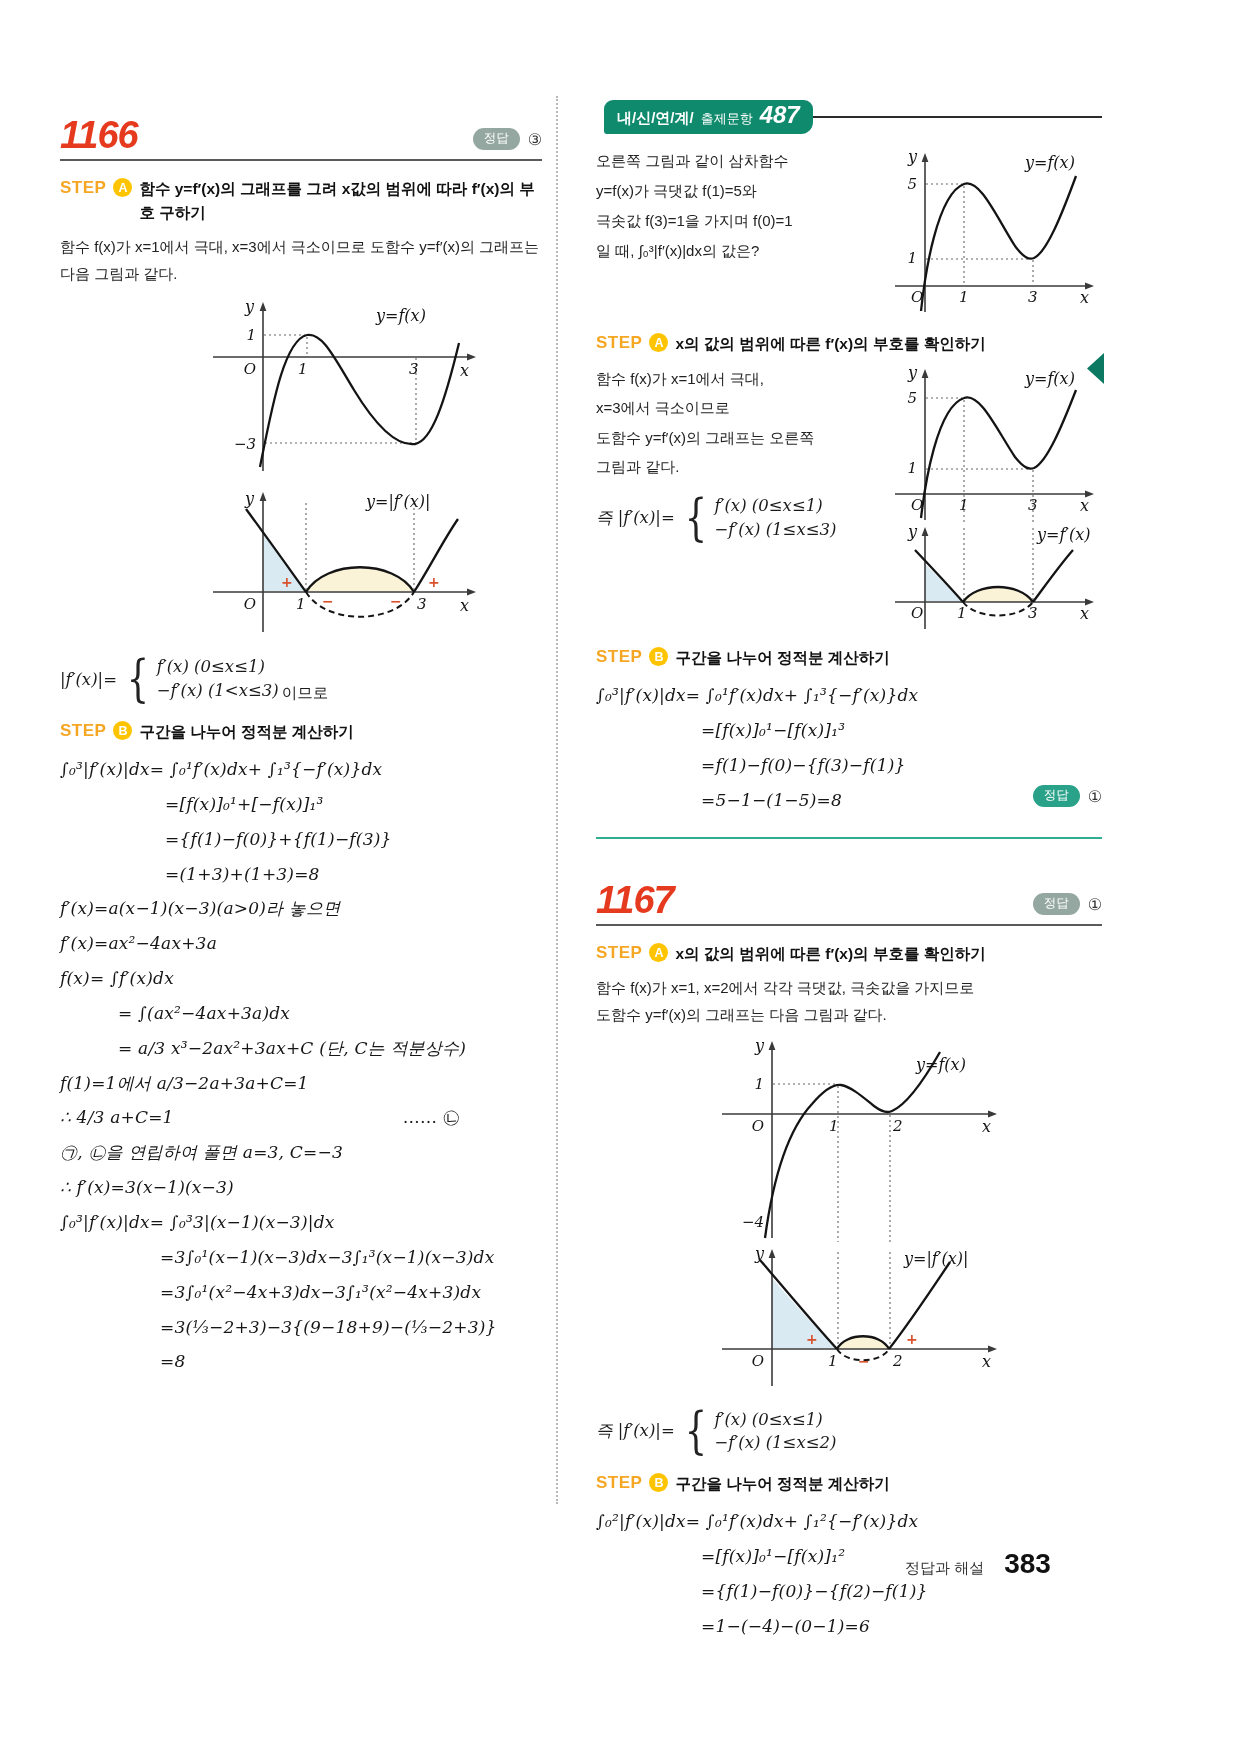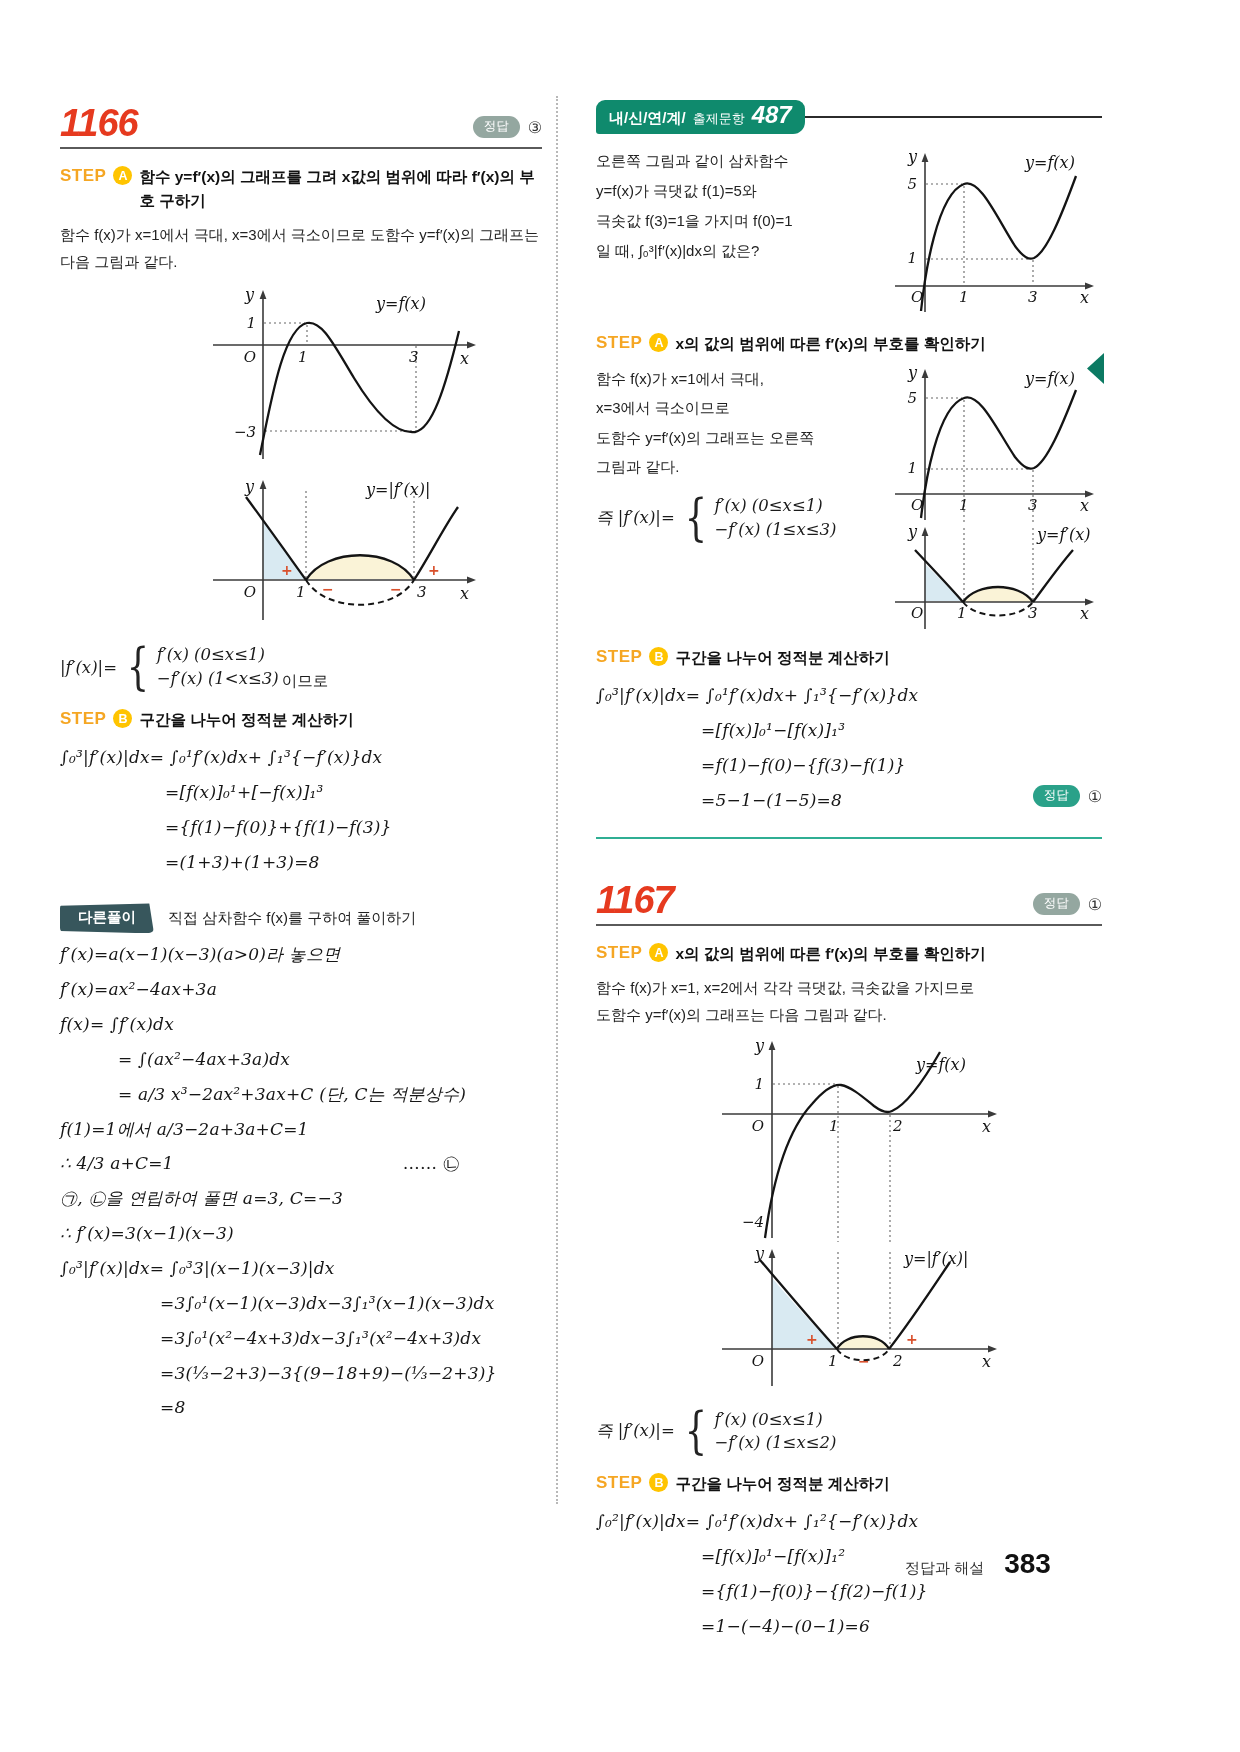--- a/index.html
+++ b/index.html
@@ -1,20 +1,20 @@
 <!DOCTYPE html>
 <html><head>
 <meta charset="utf-8">
 <style>
   html,body{margin:0;padding:0;}
   body{width:1240px;height:1752px;background:#ffffff;position:relative;
        font-family:"Liberation Sans",sans-serif;color:#1b1b1b;overflow:hidden;}
 
   .col{position:absolute;}
-  #col-left{left:60px;top:104px;width:482px;}
+  #col-left{left:60px;top:116px;width:482px;}
   #col-right{left:596px;top:100px;width:506px;}
 
   #col-divider{position:absolute;left:556px;top:96px;height:1408px;border-left:2px dotted #b8b8b8;}
   #edge-tab{position:absolute;left:1087px;top:353px;width:17px;height:31px;background:#0c7a63;
             clip-path:polygon(100% 0,100% 100%,0 50%);}
 
   
   .prob-head{display:flex;justify-content:space-between;align-items:flex-end;
              border-bottom:2px solid #5a5a5a;padding-bottom:5px;}
   .prob-num{color:#e63a1f;font-weight:bold;font-style:italic;font-size:38px;line-height:1;
@@ -45,21 +45,21 @@
   
   .pw{display:flex;align-items:center;margin:12px 0 2px;font-family:"DejaVu Serif",serif;
       font-style:italic;font-size:16.5px;}
   .pw-brace{font-size:50px;font-weight:200;font-style:normal;line-height:1;margin:0 3px 0 5px;
             transform:scaleX(.7);color:#222;}
   .pw-stack{display:flex;flex-direction:column;line-height:1.45;}
   .pw-tail{font-style:normal;font-family:"Liberation Sans",sans-serif;font-size:15.5px;
            align-self:flex-end;margin-left:3px;}
 
   
-  .nae-row{display:flex;align-items:center;}
+  .nae-row{display:flex;align-items:center;margin-left:8px;}
   .nae-badge{background:#0f8a6d;color:#fff;border-radius:9px 9px 12px 3px;padding:5px 13px 6px;
              display:flex;align-items:baseline;gap:7px;flex:none;}
   .nae-t1{font-weight:bold;font-size:15px;}
   .nae-t2{font-size:13px;font-family:Liberation Mono, monospace;}
   .nae-num{font-weight:bold;font-style:italic;font-size:24px;line-height:.85;}
   .nae-line{flex:1;border-top:2px solid #2b2b2b;align-self:center;}
 
   
   .alt-row{display:flex;align-items:center;gap:14px;margin-top:24px;margin-bottom:4px;}
   .alt-badge{background:#37565c;color:#fff;font-size:14.5px;font-weight:bold;padding:5px 18px 6px;
@@ -175,24 +175,20 @@
     <span class="step-word">STEP</span>
     <span class="step-badge">B</span>
     <span class="step-title">구간을 나누어 정적분 계산하기</span>
   </div>
 
   <div class="math-line">∫₀³|f′(x)|dx= ∫₀¹f′(x)dx+ ∫₁³{−f′(x)}dx</div>
   <div class="math-line cont">=[f(x)]₀¹+[−f(x)]₁³</div>
   <div class="math-line cont">={f(1)−f(0)}+{f(1)−f(3)}</div>
   <div class="math-line cont">=(1+3)+(1+3)=8</div>
 
-  <div class="alt-row">
-    <span class="alt-badge">다른풀이</span>
-    <span class="alt-title">직접 삼차함수 f(x)를 구하여 풀이하기</span>
-  </div>
 
   <div class="math-line">f′(x)=a(x−1)(x−3)(a&gt;0)라 놓으면</div>
   <div class="math-line">f′(x)=ax²−4ax+3a</div>
   <div class="math-line">f(x)= ∫f′(x)dx</div>
   <div class="math-line cont-sm">= ∫(ax²−4ax+3a)dx</div>
   <div class="math-line cont-sm">= a/3 x³−2ax²+3ax+C (단, C는 적분상수)</div>
   <div class="math-line">f(1)=1에서 a/3−2a+3a+C=1</div>
   <div class="math-line refrow">
     <span>∴ 4/3 a+C=1</span>
     <span class="ref">…… ㉡</span>

